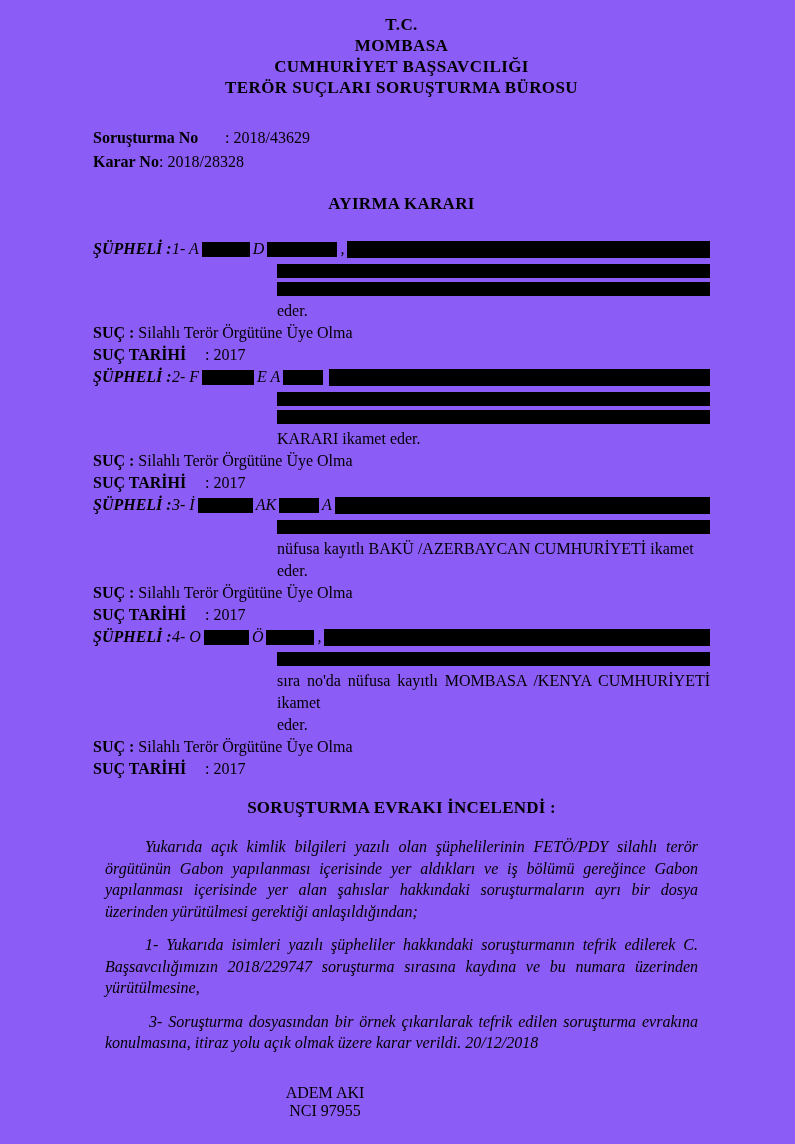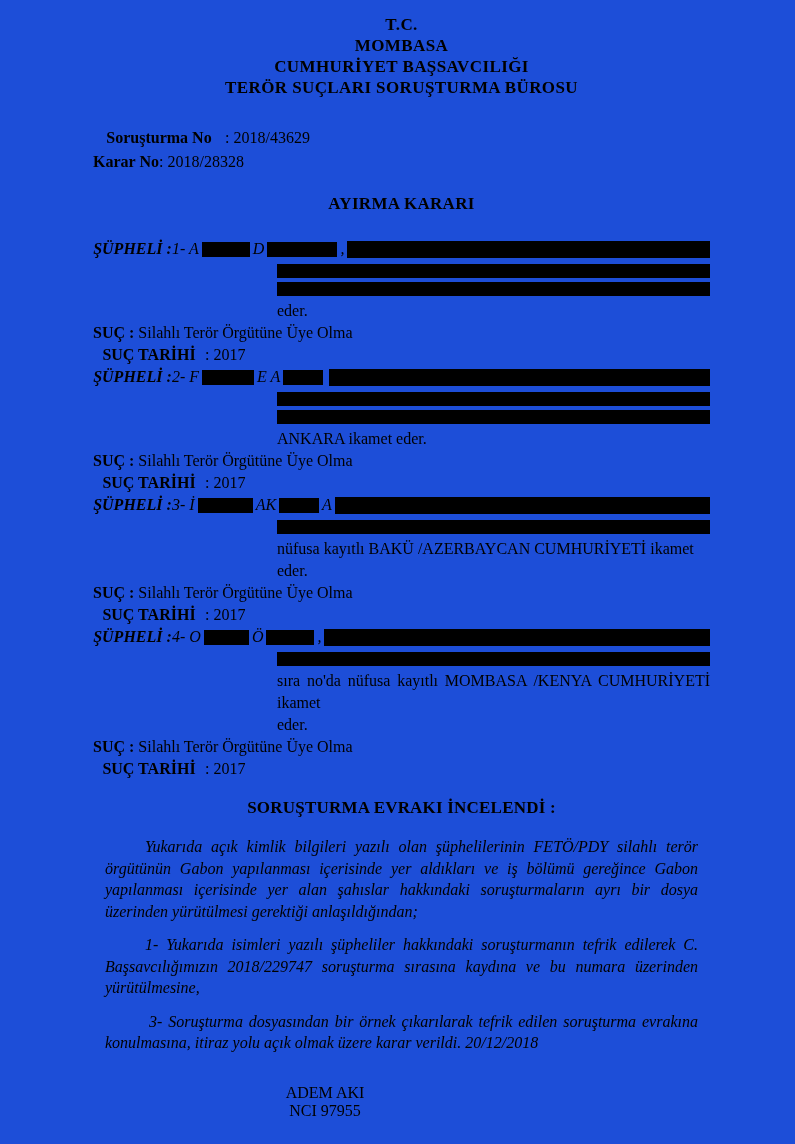--- a/index.html
+++ b/index.html
@@ -1,39 +1,39 @@
 <!DOCTYPE html>
 <html><head>
 <meta charset="utf-8">
 <style>
   html,body{margin:0;padding:0;background:#ffffff;}
   .page{
     position:relative;
     width:795px;height:1144px;
-    background:#1d4ed8;
+    background:#8b5cf6;
     font-family:"Liberation Serif","DejaVu Serif",serif;
     color:#000;
     overflow:hidden;
     box-sizing:border-box;
     padding:14px 85px 0 93px;
   }
   
   .letterhead{text-align:center;font-weight:bold;font-size:17px;line-height:21px;letter-spacing:.4px;}
   
   .case-numbers{margin-top:28px;font-size:16px;line-height:24px;}
   .case-row .lbl{font-weight:bold;display:inline-block;}
   .case-row .lbl.w1{width:132px;}
   .case-row .lbl.w2{width:66px;}
   
   .decision-title{margin-top:20px;text-align:center;font-weight:bold;font-size:17px;letter-spacing:.3px;}
   .decision-title span{}
   
   .parties{margin-top:24px;font-size:16px;}
   .line{line-height:22px;}
-  .lbl{font-weight:bold;text-align:center;}
+  .lbl{font-weight:bold;}
   .first{display:flex;align-items:center;white-space:pre;font-style:italic;}
   .suspect-lbl{flex:0 0 79px;}
   .bar{display:inline-block;background:#000;height:15px;margin:0 3px;vertical-align:middle;}
   .bar.grow{flex:1 1 auto;height:17px;margin-right:0;}
   .cont{margin-left:184px;}
   .cont .bar-full{background:#000;height:14px;margin:4px 0;}
   .tail{line-height:22px;}
   .stretch{text-align:justify;text-align-last:justify;}
   .datelbl{display:inline-block;width:112px;}
   
@@ -92,21 +92,21 @@
       </div>
     </div>
 
     <div class="suspect">
       <div class="line first">
         <span class="lbl suspect-lbl">ŞÜPHELİ :</span><span class="frag">2- F</span><span class="bar" style="width:52px"></span><span class="frag">E A</span><span class="bar" style="width:40px"></span><span class="frag"></span><span class="bar grow"></span>
       </div>
       <div class="cont">
         <div class="bar-full"></div>
         <div class="bar-full"></div>
-        <div class="tail">ANKARA ikamet eder.</div>
+        <div class="tail">KARARI ikamet eder.</div>
       </div>
       <div class="line">
         <span class="lbl">SUÇ :</span>
         <span>Silahlı Terör Örgütüne Üye Olma</span>
       </div>
       <div class="line">
         <span class="lbl datelbl">SUÇ TARİHİ</span><span>: 2017</span>
       </div>
     </div>
 

